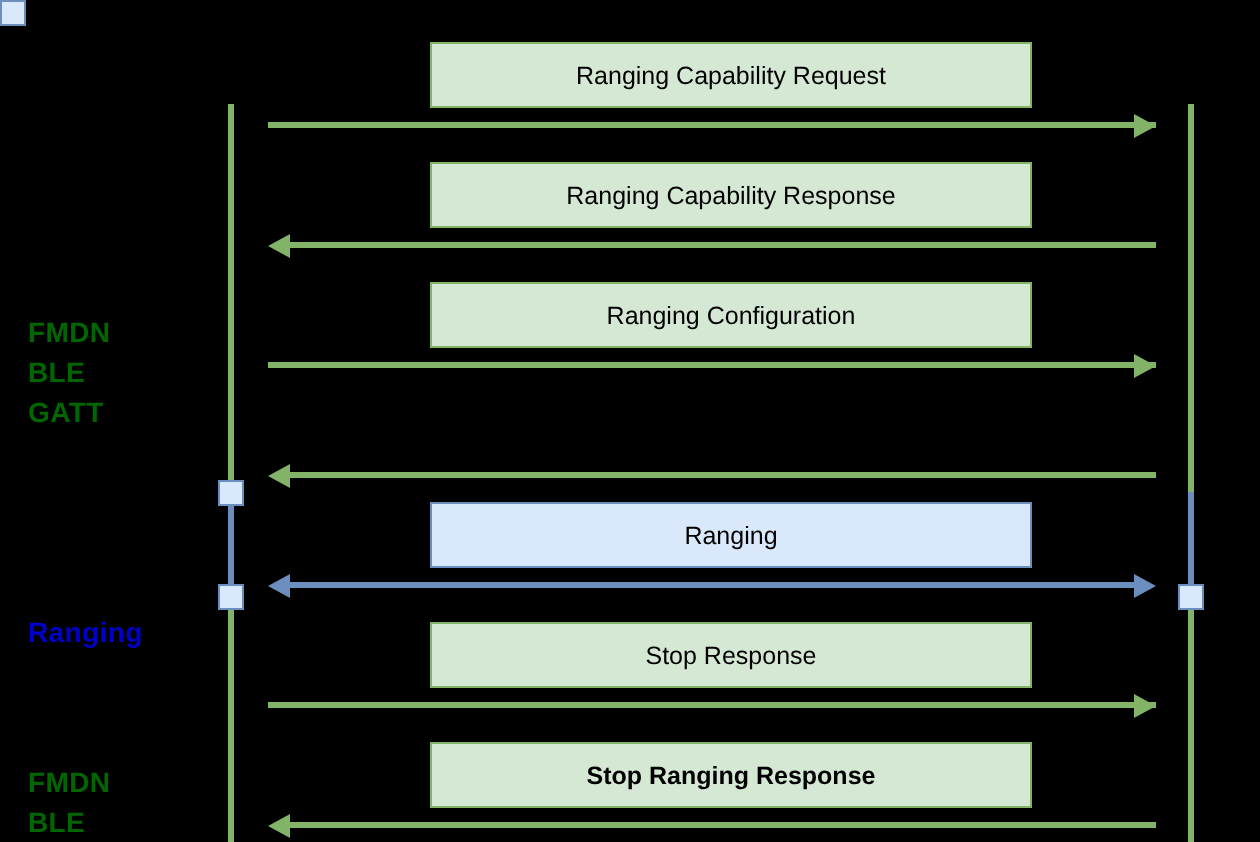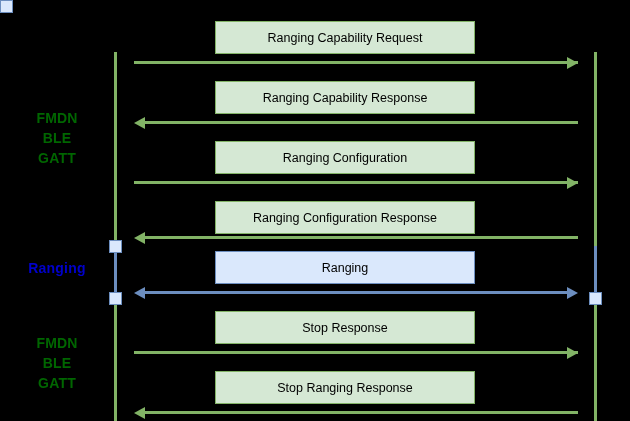--- a/index.html
+++ b/index.html
@@ -22,35 +22,35 @@
     position: absolute;
     width: 3px;
     background: #82b366;
   }
   .lifeline-left  { left: 114px; }
   .lifeline-right { left: 594px; }
 
   
   .phase-label {
     position: absolute;
-    text-align: center;
     line-height: 20px;
     font-size: 14px;
     font-weight: bold;
     white-space: pre-line;
     letter-spacing: 0.2px;
+    margin-top: 48px;
   }
   .phase-gatt   { color: #006600; }
   .phase-rng    { color: #0000cc; }
 
   
   .msg-box {
     position: absolute;
     left: 215px;
-    width: 260px;
+    width: 301px;
     height: 33px;
     line-height: 33px;
     text-align: center;
     font-size: 12.5px;
     color: #000000;
     box-sizing: border-box;
   }
   .msg-box.green {
     background: #d5e8d4;
     border: 1px solid #82b366;
@@ -119,38 +119,37 @@
   <div class="arrow-head right green" style="left:567px; top:56.5px;"></div>
 
   <div class="msg-box green" style="top:81px;">Ranging Capability Response</div>
   <div class="arrow-line green" style="left:145px; top:121px; width:433px;"></div>
   <div class="arrow-head left green" style="left:134px; top:116.5px;"></div>
 
   <div class="msg-box green" style="top:141px;text-align:center;">Ranging Configuration</div>
   <div class="arrow-line green" style="left:134px; top:181px; width:444px;"></div>
   <div class="arrow-head right green" style="left:567px; top:176.5px;"></div>
 
-  <div class="msg-box green" style="top:201px;">Ranging Configuration Response</div>
   <div class="arrow-line green" style="left:145px; top:236px; width:433px;"></div>
   <div class="arrow-head left green" style="left:134px; top:231.5px;"></div>
 
   <div class="activation-bar" style="left:114px; top:246px; height:53px;"></div>
   <div class="activation-box" style="left:109px; top:240px;"></div>
   <div class="activation-box" style="left:109px; top:292px;"></div>
 
   <div class="activation-bar" style="left:594px; top:246px; height:53px;"></div>
   <div class="activation-box" style="left" :=""></div>
   <div class="activation-box" style="left:589px; top:292px;"></div>
 
   <div class="msg-box blue" style="top:251px;">Ranging</div>
   <div class="arrow-line blue" style="left:145px; top:291px; width:422px;"></div>
   <div class="arrow-head left blue" style="left:134px; top:286.5px;"></div>
   <div class="arrow-head right blue" style="left:567px; top:286.5px;"></div>
 
   <div class="msg-box green" style="top:311px;">Stop Response</div>
   <div class="arrow-line green" style="left:134px; top:351px; width:444px;"></div>
   <div class="arrow-head right green" style="left:567px; top:346.5px;"></div>
 
-  <div class="msg-box green" style="top:371px;">Stop Ranging Response</div>
+  <div class="msg-box green" style="top:371px;font-weight:bold;">Stop Ranging Response</div>
   <div class="arrow-line green" style="left:145px; top:411px; width:433px;"></div>
   <div class="arrow-head left green" style="left:134px; top:406.5px;"></div>
 
 </div>
 
 </body></html>

